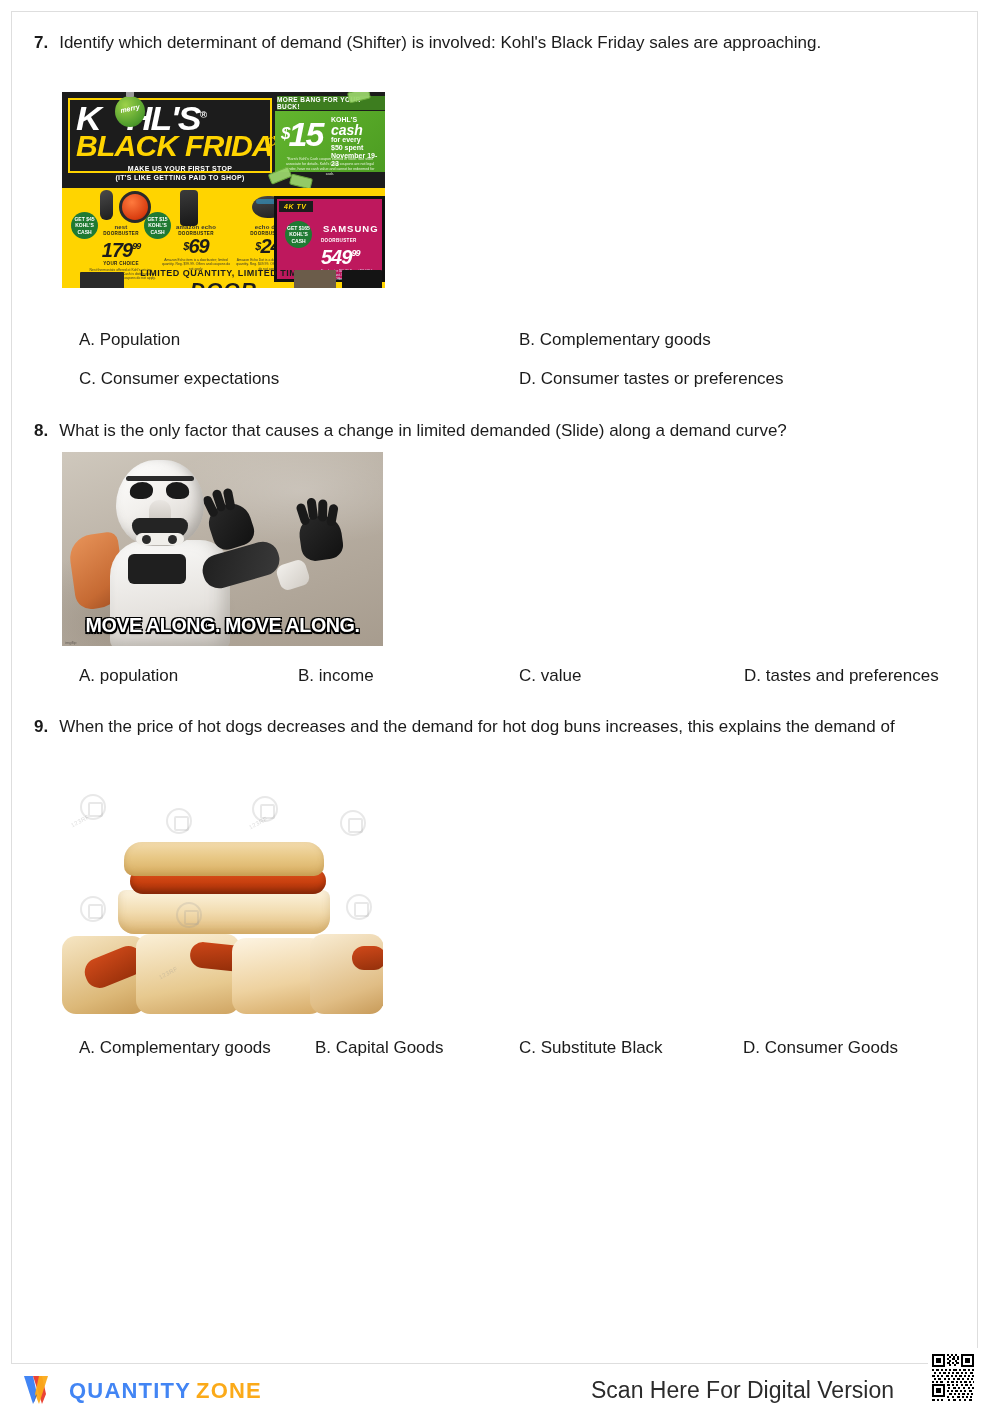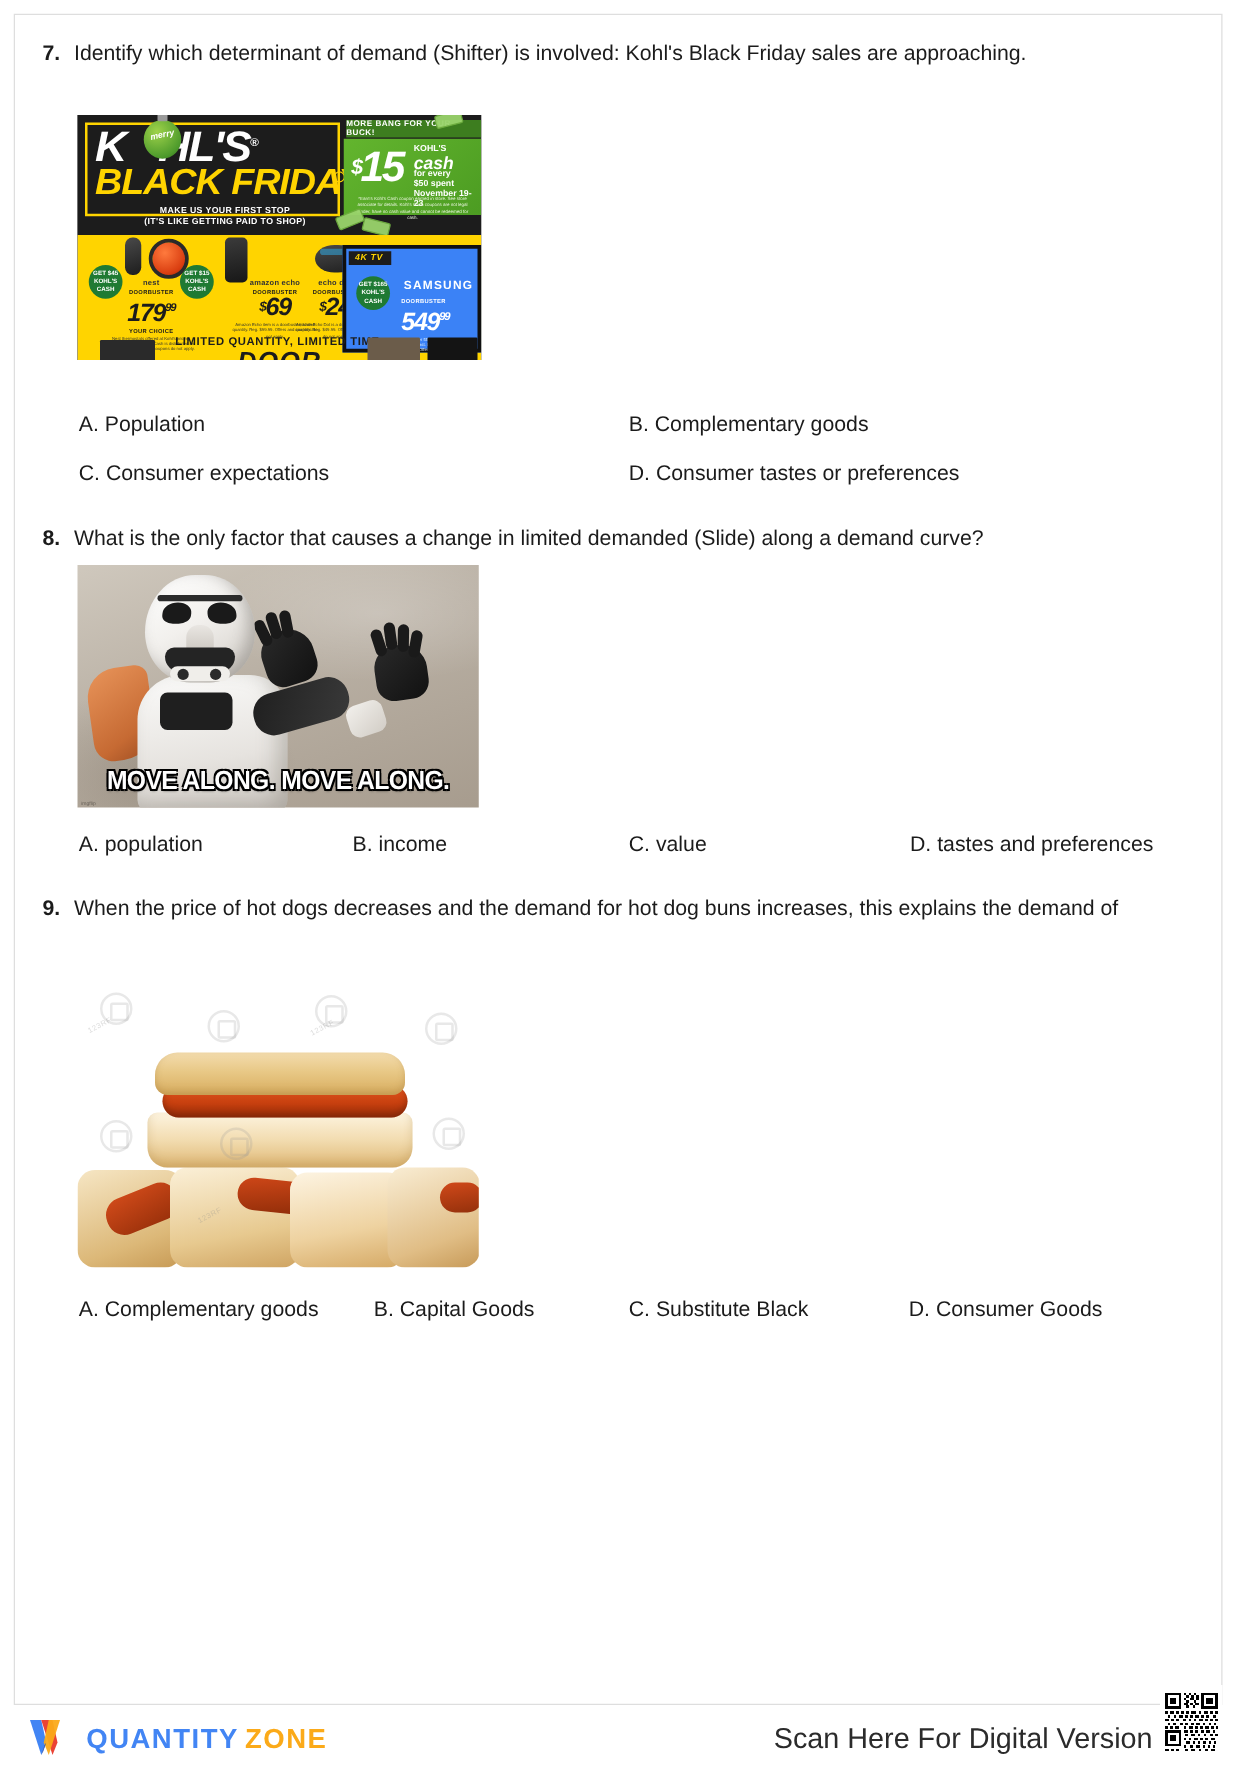--- a/index.html
+++ b/index.html
@@ -53,20 +53,21 @@
   .options {
     position: absolute;
     left: 63px;
   }
   .opt {
     position: absolute;
     font-size: 17px;
     color: #1b1b1b;
     line-height: 24px;
     white-space: nowrap;
+    margin-left: 16px;
   }
 
   
   .figure { position: absolute; overflow: hidden; }
 
   
   .kohls {
     left: 62px; top: 92px;
     width: 323px; height: 196px;
     background: #1c1c1c;
@@ -241,21 +242,21 @@
   .k-price sup { font-size: 9px; vertical-align: super; }
   .k-price .dol { font-size: 11px; vertical-align: top; }
   .k-pfine {
     font-size: 3.4px; color: #3a3a2a; line-height: 4.4px;
     margin-top: 2px;
   }
   .k-tv {
     position: absolute;
     left: 212px; top: 104px;
     width: 111px; height: 86px;
-    background: #3b82f6;
+    background: #be185d;
     border: 3px solid #101010;
   }
   .k-tvtag {
     position: absolute;
     left: 2px; top: 2px;
     background: #1c1c1c;
     color: #ffd400;
     font-size: 7px; font-weight: bold;
     padding: 2px 7px 2px 5px;
     font-style: italic;
@@ -506,21 +507,21 @@
   }
   .logo-text {
     font-size: 22px;
     font-weight: bold;
     letter-spacing: 1.2px;
   }
   .logo-text .ws { color: #4285f4; }
   .logo-text .zn { color: #fbaa19; margin-left: 5px; }
   .scan-text {
     position: absolute;
-    right: 78px; top: 9px;
+    right: 106px; top: 9px;
     font-size: 23px;
     color: #2b2b2b;
     font-weight: 400;
   }
   .qr {
     position: absolute;
     right: 22px; top: -20px;
     width: 50px; height: 57px;
     background: #ffffff;
     padding: 2px;
@@ -581,21 +582,21 @@
         <div class="k-brand">nest</div>
         <div class="k-doorbuster">DOORBUSTER</div>
         <div class="k-price"><span>179</span><sup>99</sup></div>
         <div class="k-doorbuster">YOUR CHOICE</div>
         <div class="k-pfine">Nest thermostats offered at Kohl's pricing. Doorbuster deal. Kohl's Cash is distributed on select items. Offers and coupons do not apply.</div>
       </div>
       <div class="k-badge" style="left:9px; top:24px;">GET $45 KOHL'S CASH</div>
       <div style="position:absolute;left:38px;top:2px;width:13px;height:30px;background:linear-gradient(160deg,#4a4a4a,#1d1d1d);border-radius:6px;"></div>
       <div style="position:absolute;left:57px;top:3px;width:32px;height:32px;border-radius:50%;background:radial-gradient(circle at 38% 32%,#ff7a3d,#d93d10 70%,#8f2706);border:3px solid #2a2a2a;"></div>
 
-      <div class="k-prod" style="left:123px; top:36px; width:70px;">
+      <div class="k-prod" style="left:99px; top:36px; width:70px;">
         <div class="k-brand">amazon echo</div>
         <div class="k-doorbuster">DOORBUSTER</div>
         <div class="k-price"><span class="dol">$</span><span>69</span></div>
         <div class="k-pfine">Amazon Echo item is a doorbuster; limited quantity. Reg. $99.99. Offers and coupons do not apply.</div>
       </div>
       <div class="k-badge" style="left:82px; top:24px;">GET $15 KOHL'S CASH</div>
       <div style="position:absolute;left:118px;top:2px;width:18px;height:36px;background:linear-gradient(170deg,#3b3b3b,#171717);border-radius:4px;"></div>
 
       <div class="k-prod" style="left:172px; top:36px; width:68px;">
         <div class="k-brand">echo dot</div>

